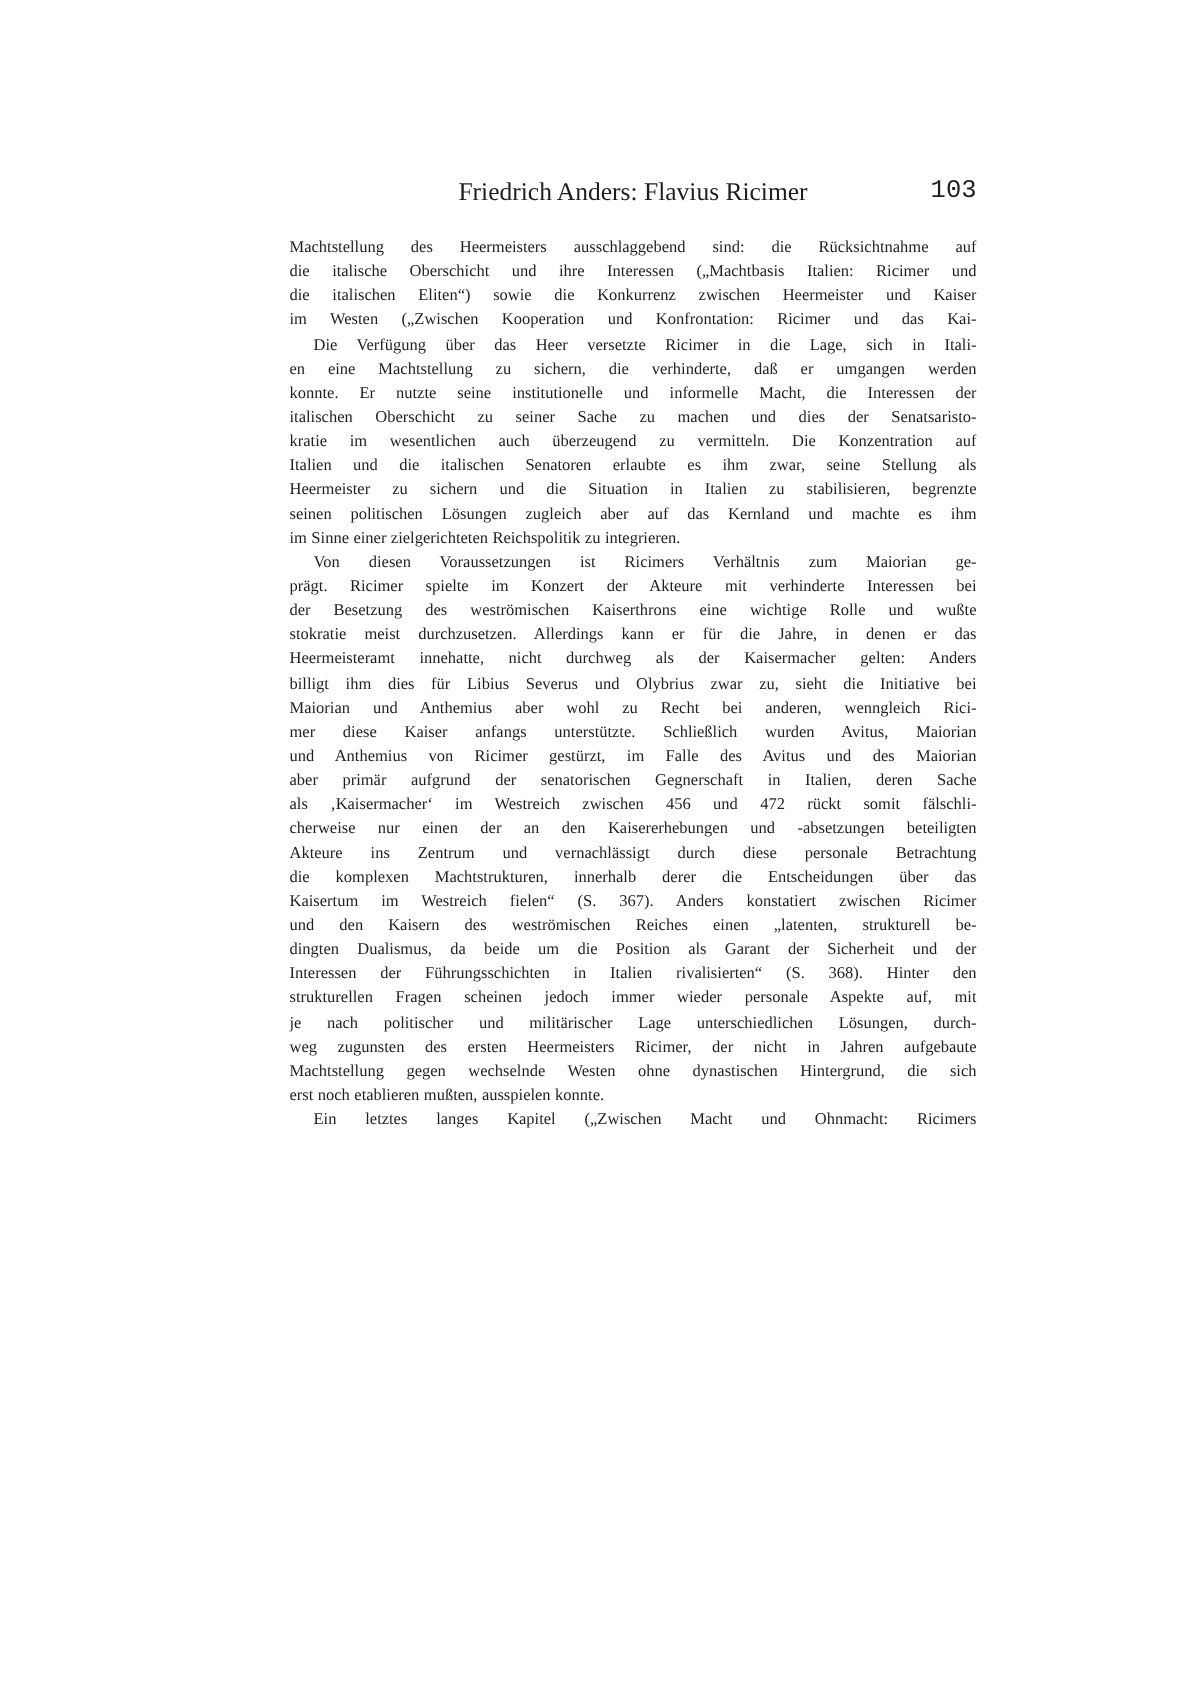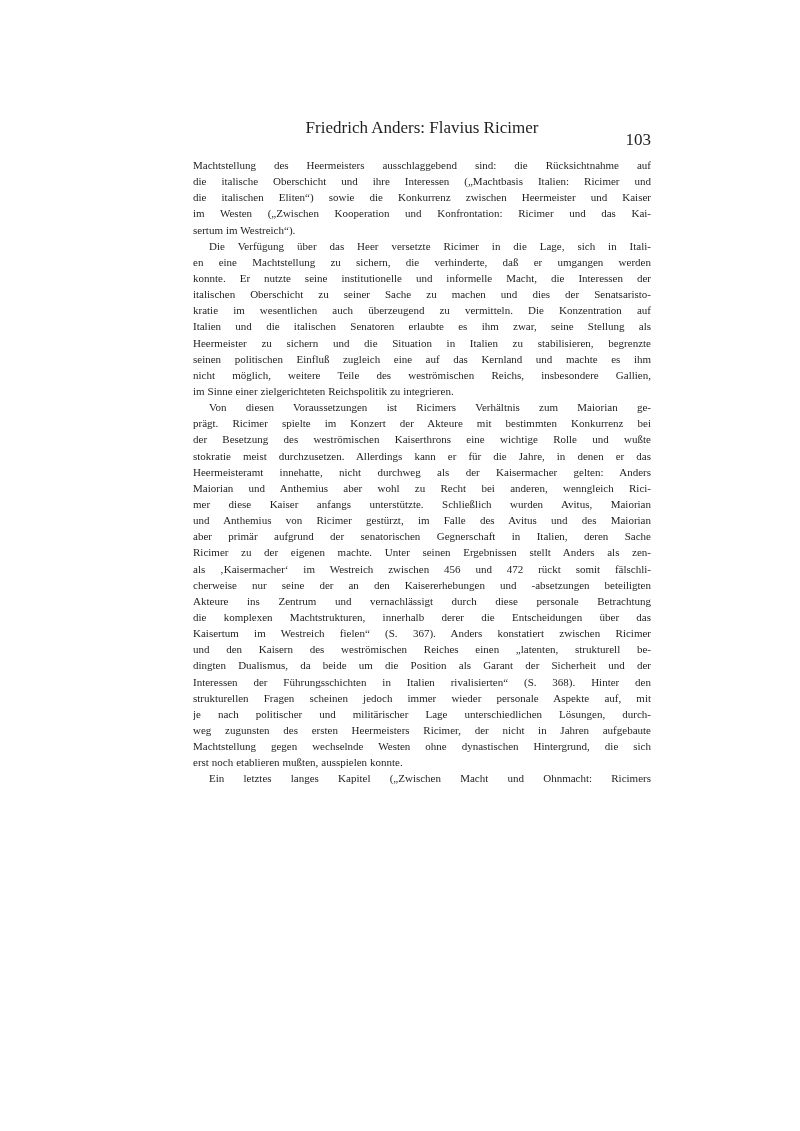--- a/index.html
+++ b/index.html
@@ -27,21 +27,22 @@
   }
   .running-header .title {
     position: absolute;
     left: 0;
     right: 0;
     text-align: center;
   }
   .running-header .pagenum {
     position: absolute;
     right: 0;
-    top: 12px;
+    top: 0;
+    font-family: Liberation Mono, monospace;
   }
   .text-block {
     position: absolute;
     top: 157px;
     left: 193px;
     width: 458px;
     font-size: 11px;
   }
   .para {
     margin: 0;
@@ -69,47 +70,45 @@
   <div class="running-header">
     <span class="title">Friedrich Anders: Flavius Ricimer</span>
     <span class="pagenum">103</span>
   </div>
   <div class="text-block">
       <div class="para">
         <div class="line">Machtstellung des Heermeisters ausschlaggebend sind: die Rücksichtnahme auf</div>
         <div class="line">die italische Oberschicht und ihre Interessen („Machtbasis Italien: Ricimer und</div>
         <div class="line">die italischen Eliten“) sowie die Konkurrenz zwischen Heermeister und Kaiser</div>
         <div class="line">im Westen („Zwischen Kooperation und Konfrontation: Ricimer und das Kai-</div>
-        <div class="line endline">sertum im Westreich“).</div>
       </div>
       <div class="para">
         <div class="line indent">Die Verfügung über das Heer versetzte Ricimer in die Lage, sich in Itali-</div>
         <div class="line">en eine Machtstellung zu sichern, die verhinderte, daß er umgangen werden</div>
         <div class="line">konnte. Er nutzte seine institutionelle und informelle Macht, die Interessen der</div>
         <div class="line">italischen Oberschicht zu seiner Sache zu machen und dies der Senatsaristo-</div>
         <div class="line">kratie im wesentlichen auch überzeugend zu vermitteln. Die Konzentration auf</div>
         <div class="line">Italien und die italischen Senatoren erlaubte es ihm zwar, seine Stellung als</div>
         <div class="line">Heermeister zu sichern und die Situation in Italien zu stabilisieren, begrenzte</div>
-        <div class="line">seinen politischen Einfluß zugleich eine auf das Kernland und machte es ihm</div>
-        <div class="line">nicht möglich, weitere Teile des weströmischen Reichs, insbesondere Gallien,</div>
+        <div class="line">seinen politischen Lösungen zugleich aber auf das Kernland und machte es ihm</div>
         <div class="line endline">im Sinne einer zielgerichteten Reichspolitik zu integrieren.</div>
       </div>
       <div class="para">
         <div class="line indent">Von diesen Voraussetzungen ist Ricimers Verhältnis zum Maiorian ge-</div>
-        <div class="line">prägt. Ricimer spielte im Konzert der Akteure mit bestimmten Konkurrenz bei</div>
+        <div class="line">prägt. Ricimer spielte im Konzert der Akteure mit verhinderte Interessen bei</div>
         <div class="line">der Besetzung des weströmischen Kaiserthrons eine wichtige Rolle und wußte</div>
         <div class="line">stokratie meist durchzusetzen. Allerdings kann er für die Jahre, in denen er das</div>
         <div class="line">Heermeisteramt innehatte, nicht durchweg als der Kaisermacher gelten: Anders</div>
+        <div class="line">billigt ihm dies für Libius Severus und Olybrius zwar zu, sieht die Initiative bei</div>
         <div class="line">Maiorian und Anthemius aber wohl zu Recht bei anderen, wenngleich Rici-</div>
         <div class="line">mer diese Kaiser anfangs unterstützte. Schließlich wurden Avitus, Maiorian</div>
         <div class="line">und Anthemius von Ricimer gestürzt, im Falle des Avitus und des Maiorian</div>
         <div class="line">aber primär aufgrund der senatorischen Gegnerschaft in Italien, deren Sache</div>
-        <div class="line">Ricimer zu der eigenen machte. Unter seinen Ergebnissen stellt Anders als zen-</div>
         <div class="line">als ‚Kaisermacher‘ im Westreich zwischen 456 und 472 rückt somit fälschli-</div>
-        <div class="line">cherweise nur seine der an den Kaisererhebungen und -absetzungen beteiligten</div>
+        <div class="line">cherweise nur einen der an den Kaisererhebungen und -absetzungen beteiligten</div>
         <div class="line">Akteure ins Zentrum und vernachlässigt durch diese personale Betrachtung</div>
         <div class="line">die komplexen Machtstrukturen, innerhalb derer die Entscheidungen über das</div>
         <div class="line">Kaisertum im Westreich fielen“ (S. 367). Anders konstatiert zwischen Ricimer</div>
         <div class="line">und den Kaisern des weströmischen Reiches einen „latenten, strukturell be-</div>
         <div class="line">dingten Dualismus, da beide um die Position als Garant der Sicherheit und der</div>
         <div class="line">Interessen der Führungsschichten in Italien rivalisierten“ (S. 368). Hinter den</div>
         <div class="line">strukturellen Fragen scheinen jedoch immer wieder personale Aspekte auf, mit</div>
         <div class="line">je nach politischer und militärischer Lage unterschiedlichen Lösungen, durch-</div>
         <div class="line">weg zugunsten des ersten Heermeisters Ricimer, der nicht in Jahren aufgebaute</div>
         <div class="line">Machtstellung gegen wechselnde Westen ohne dynastischen Hintergrund, die sich</div>

